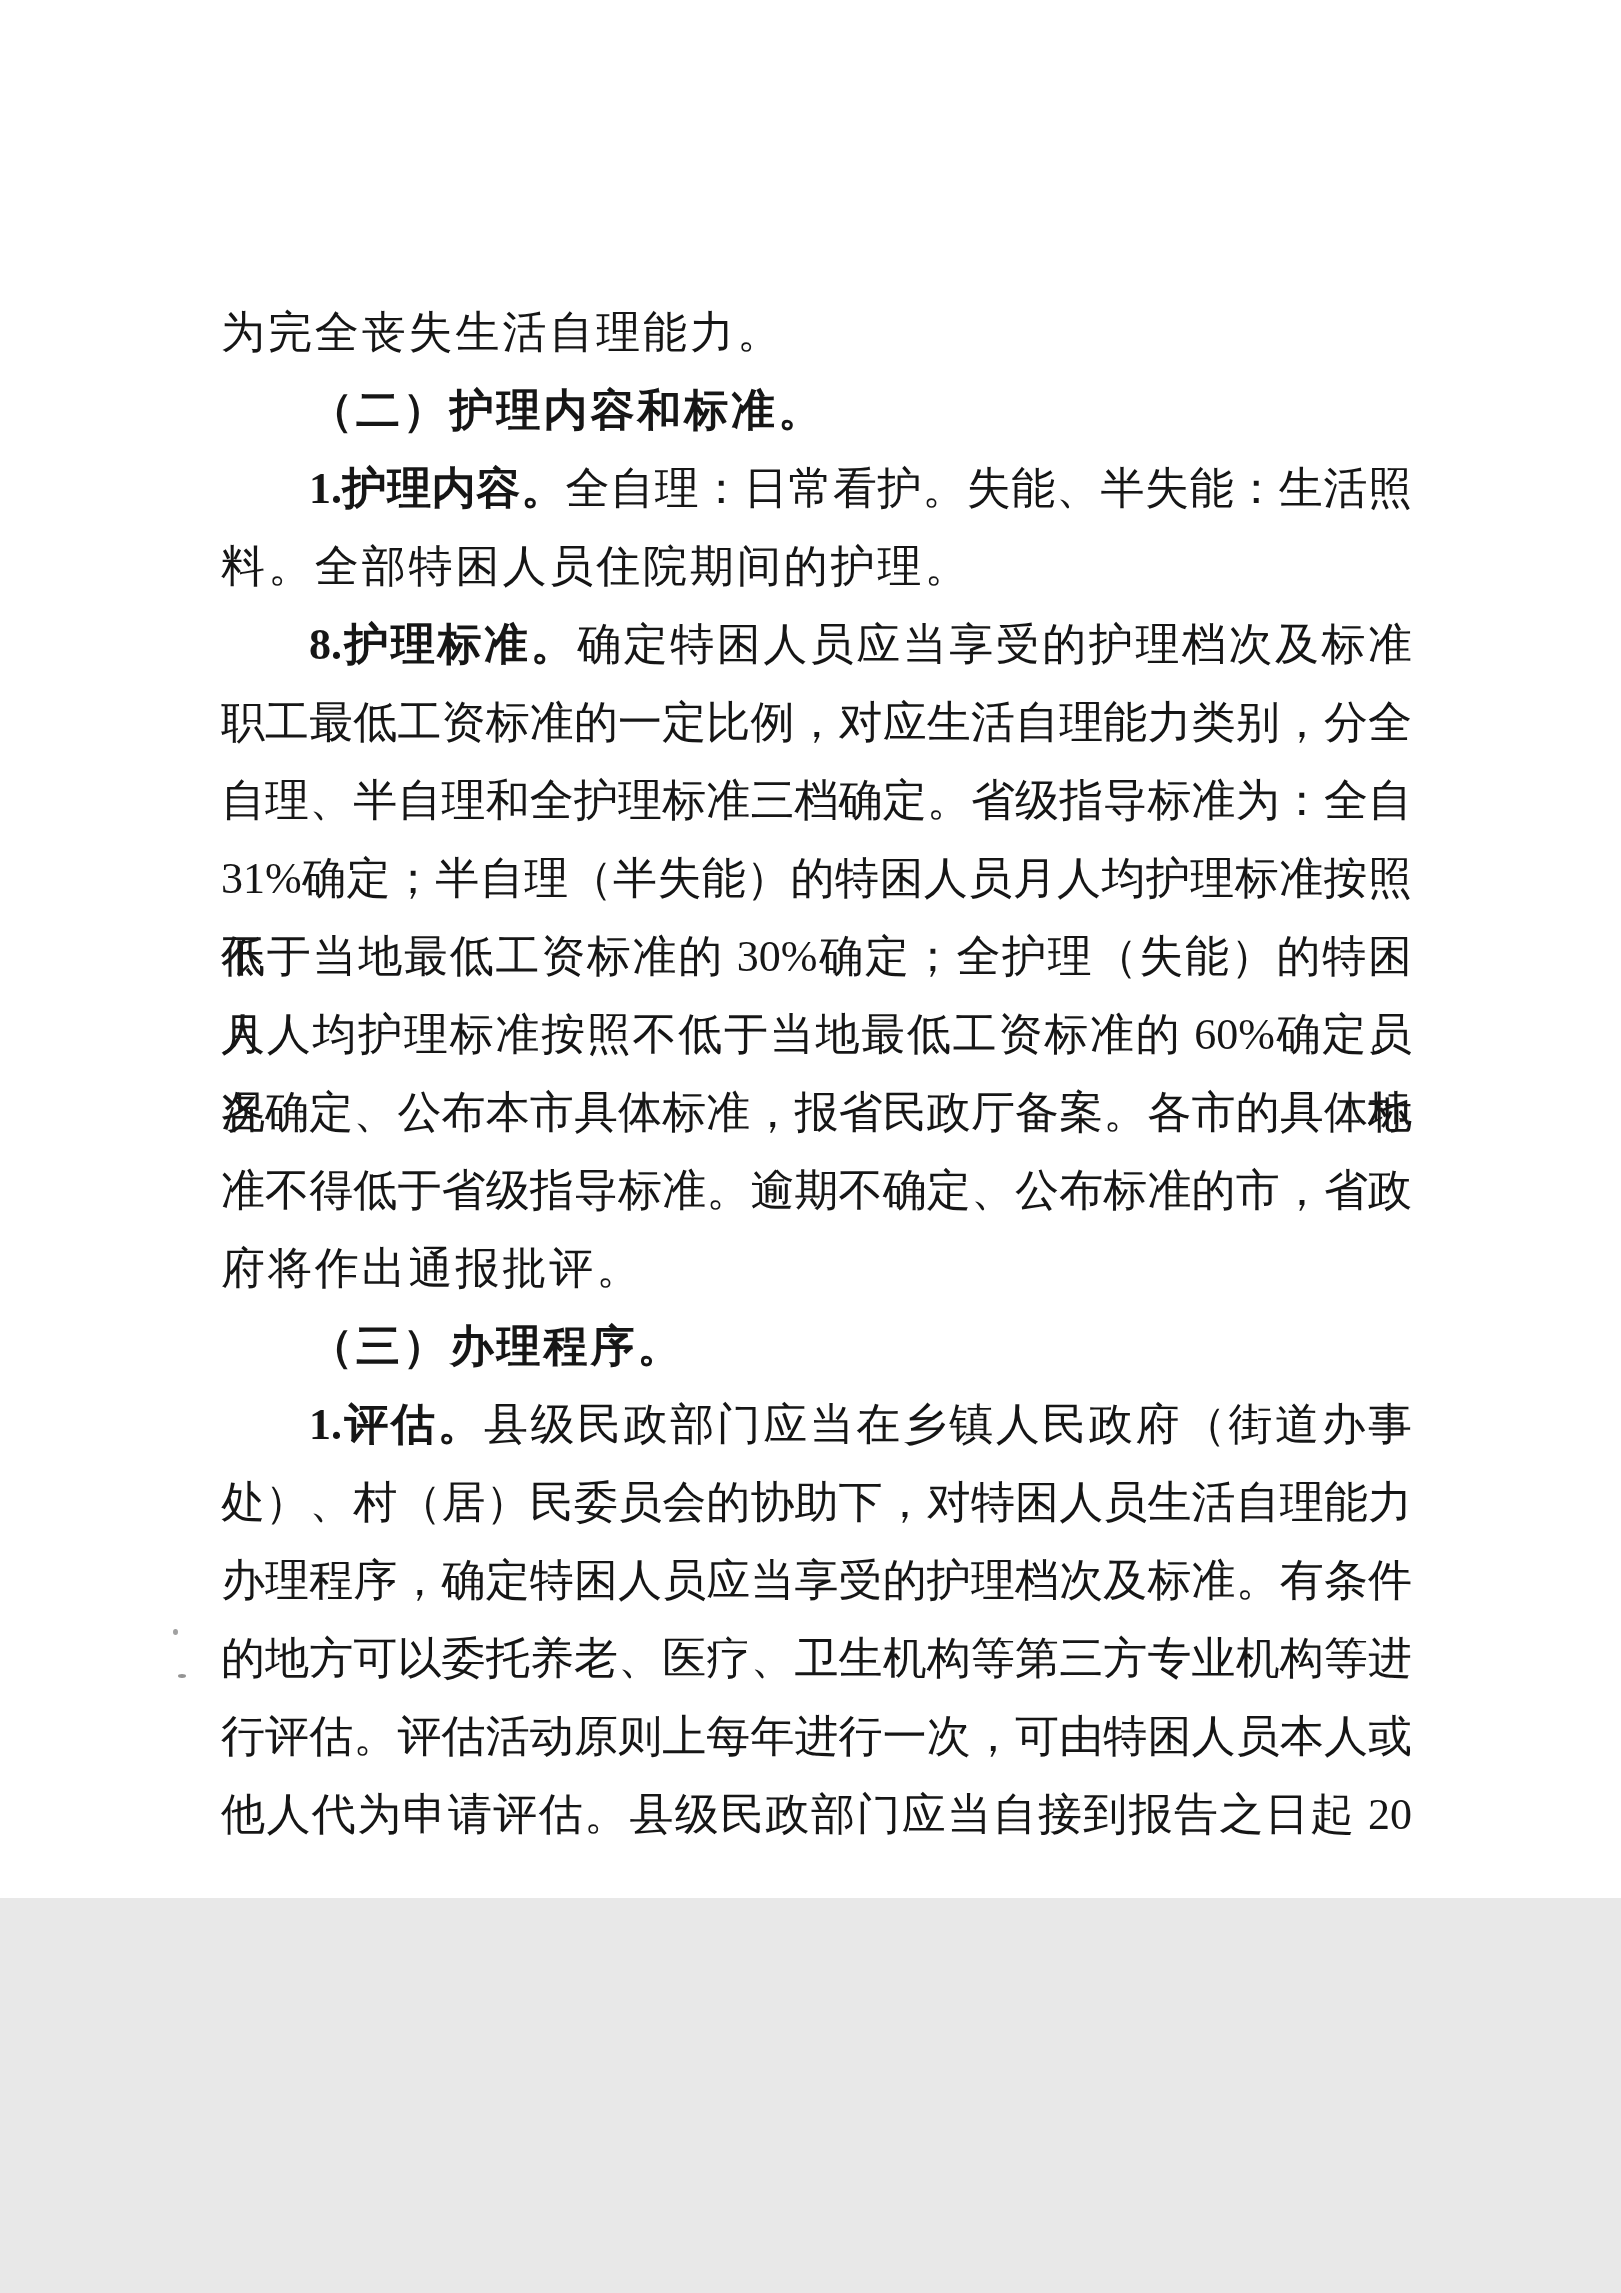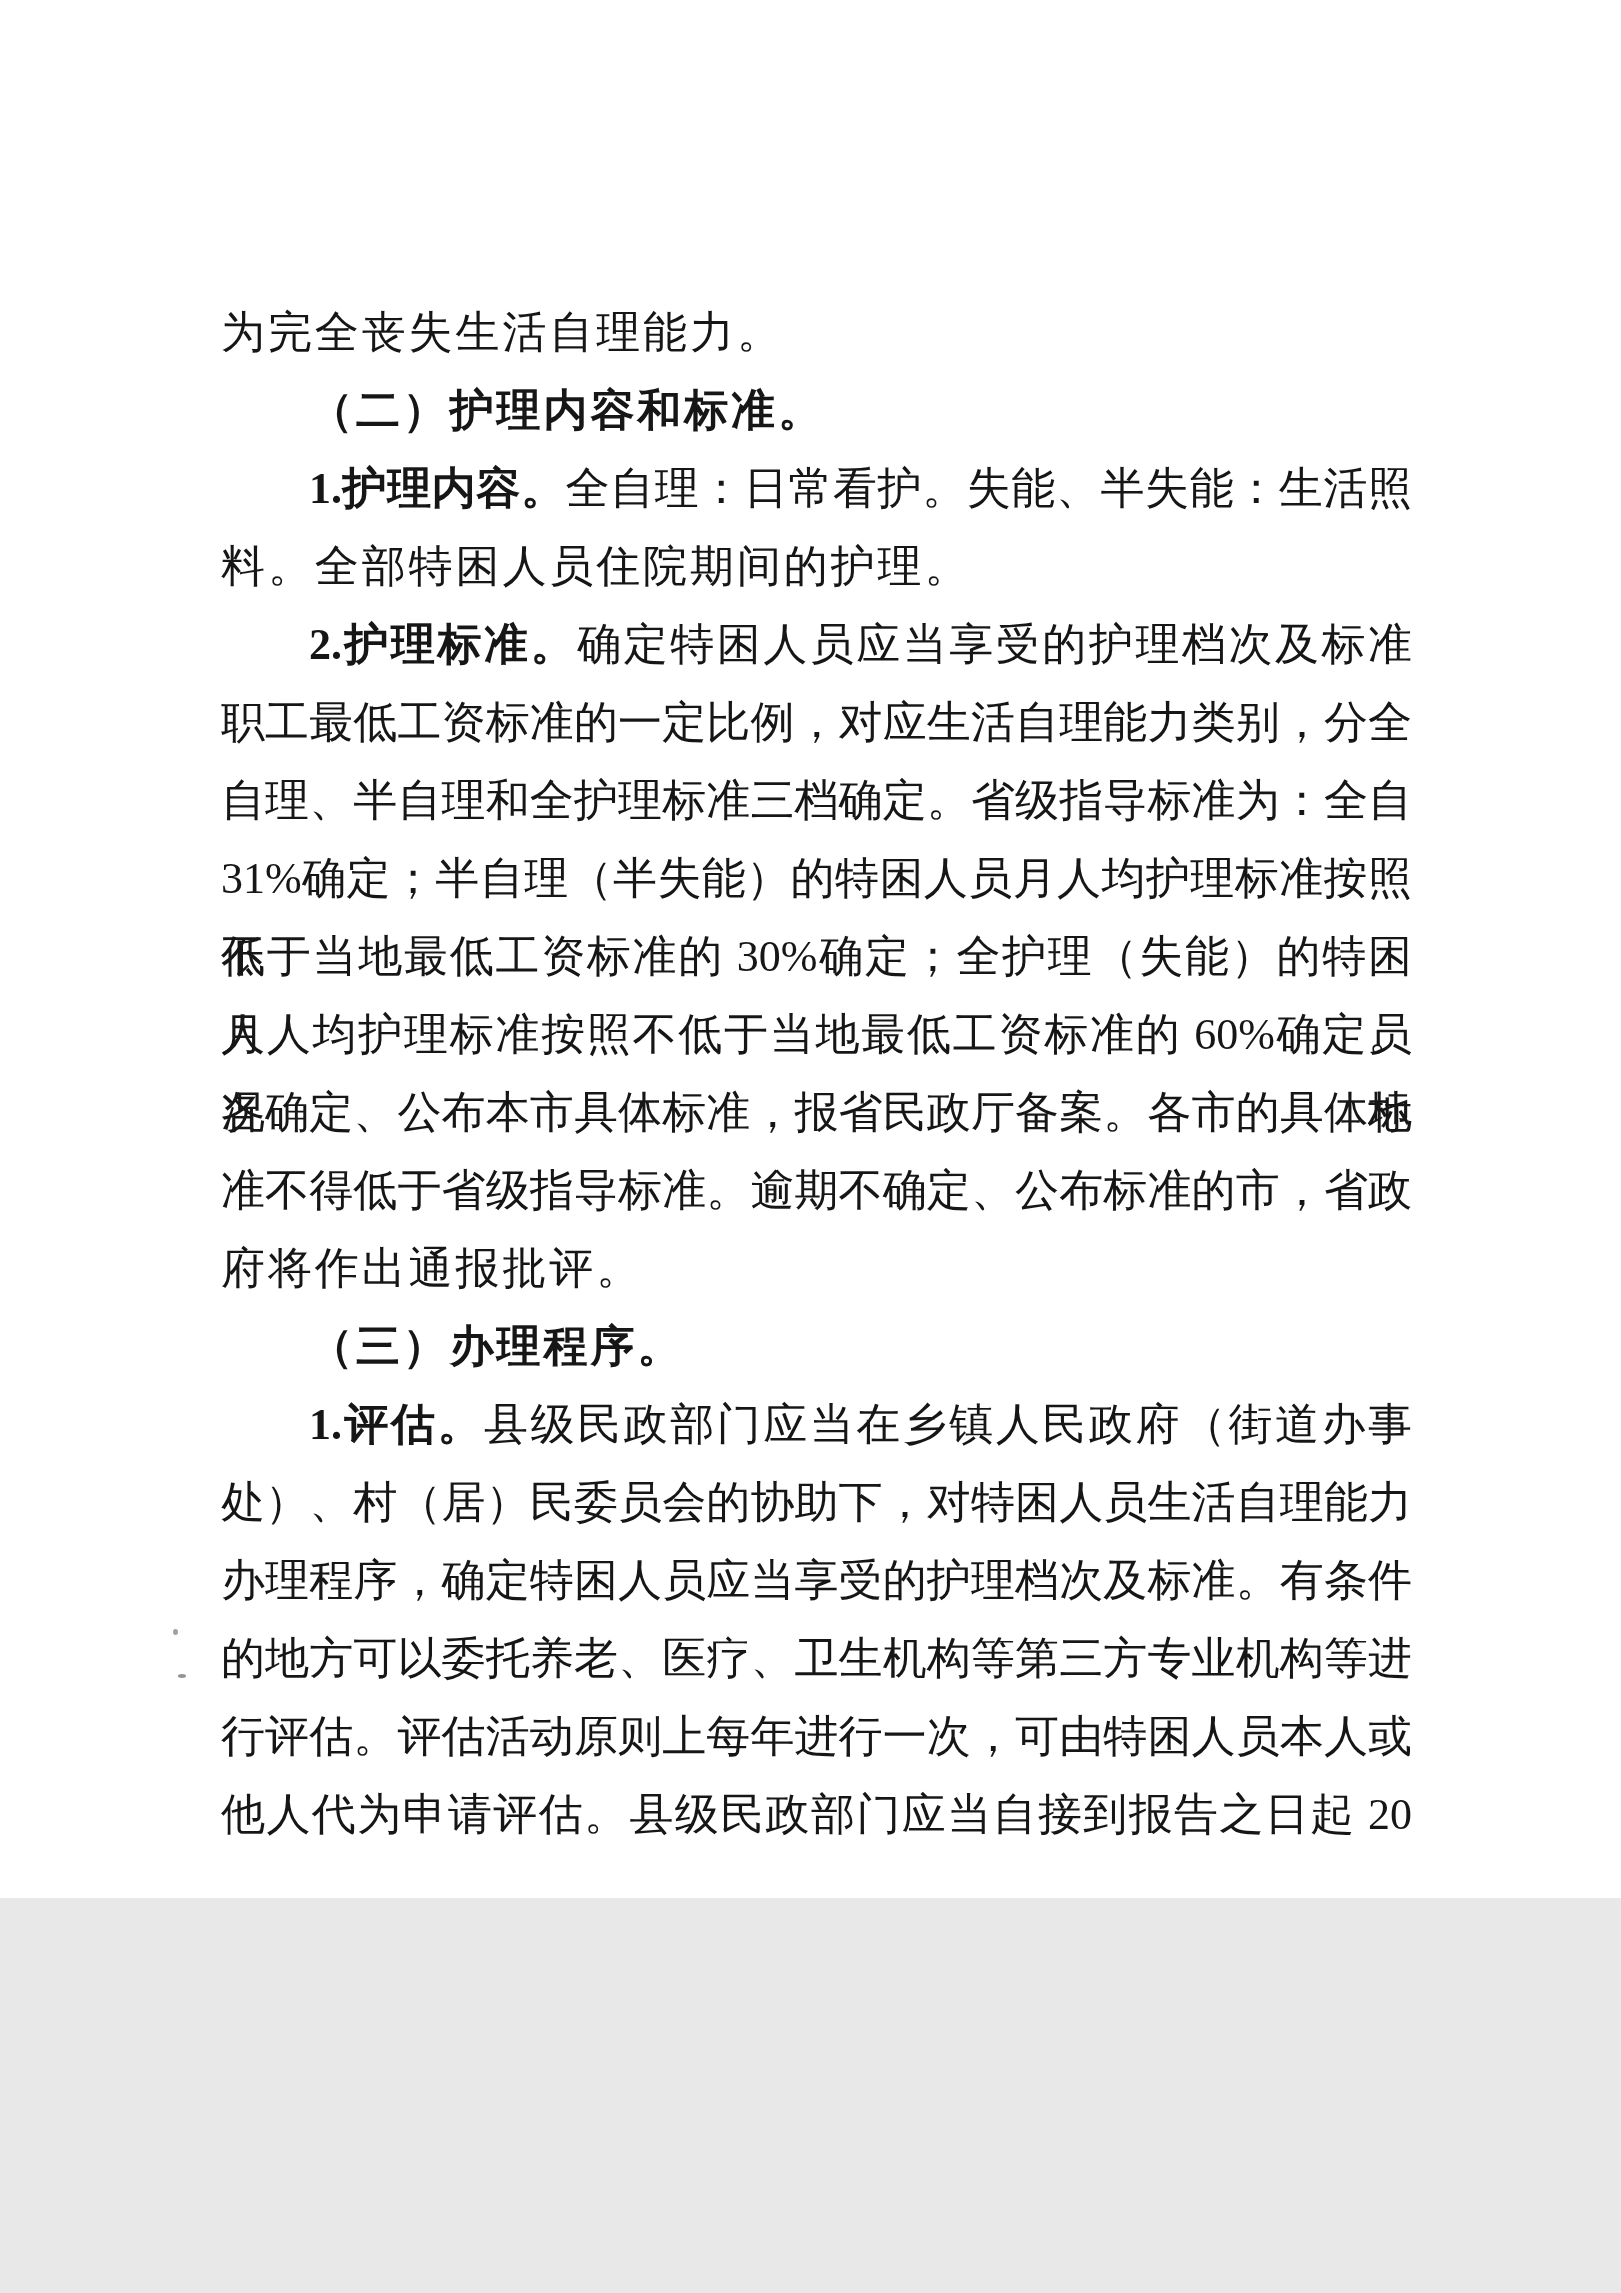--- a/index.html
+++ b/index.html
@@ -69,21 +69,21 @@
   <div class="textblock">
 
     <div class="line loose">为完全丧失生活自理能力。</div>
 
     <div class="line indent loose"><b>（二）护理内容和标准。</b></div>
 
     <div class="line indent just"><b>1.护理内容。</b><span>全自理：日常看护。失能、半失能：生活照</span></div>
 
     <div class="line loose">料。全部特困人员住院期间的护理。</div>
 
-    <div class="line indent just"><b>2.护理标准。</b><span>确定特困人员应当享受的护理档次及标准</span></div>
+    <div class="line indent just"><b>8.护理标准。</b><span>确定特困人员应当享受的护理档次及标准</span></div>
 
     <div class="line just">职工最低工资标准的一定比例，对应生活自理能力类别，分全</div>
     <div class="line just">自理、半自理和全护理标准三档确定。省级指导标准为：全自</div>
     <div class="line just">31%确定；半自理（半失能）的特困人员月人均护理标准按照不</div>
     <div class="line just">低于当地最低工资标准的 30%确定；全护理（失能）的特困人员</div>
     <div class="line just">月人均护理标准按照不低于当地最低工资标准的 60%确定。各地</div>
     <div class="line just">况确定、公布本市具体标准，报省民政厅备案。各市的具体标</div>
     <div class="line just">准不得低于省级指导标准。逾期不确定、公布标准的市，省政</div>
 
     <div class="line loose">府将作出通报批评。</div>

